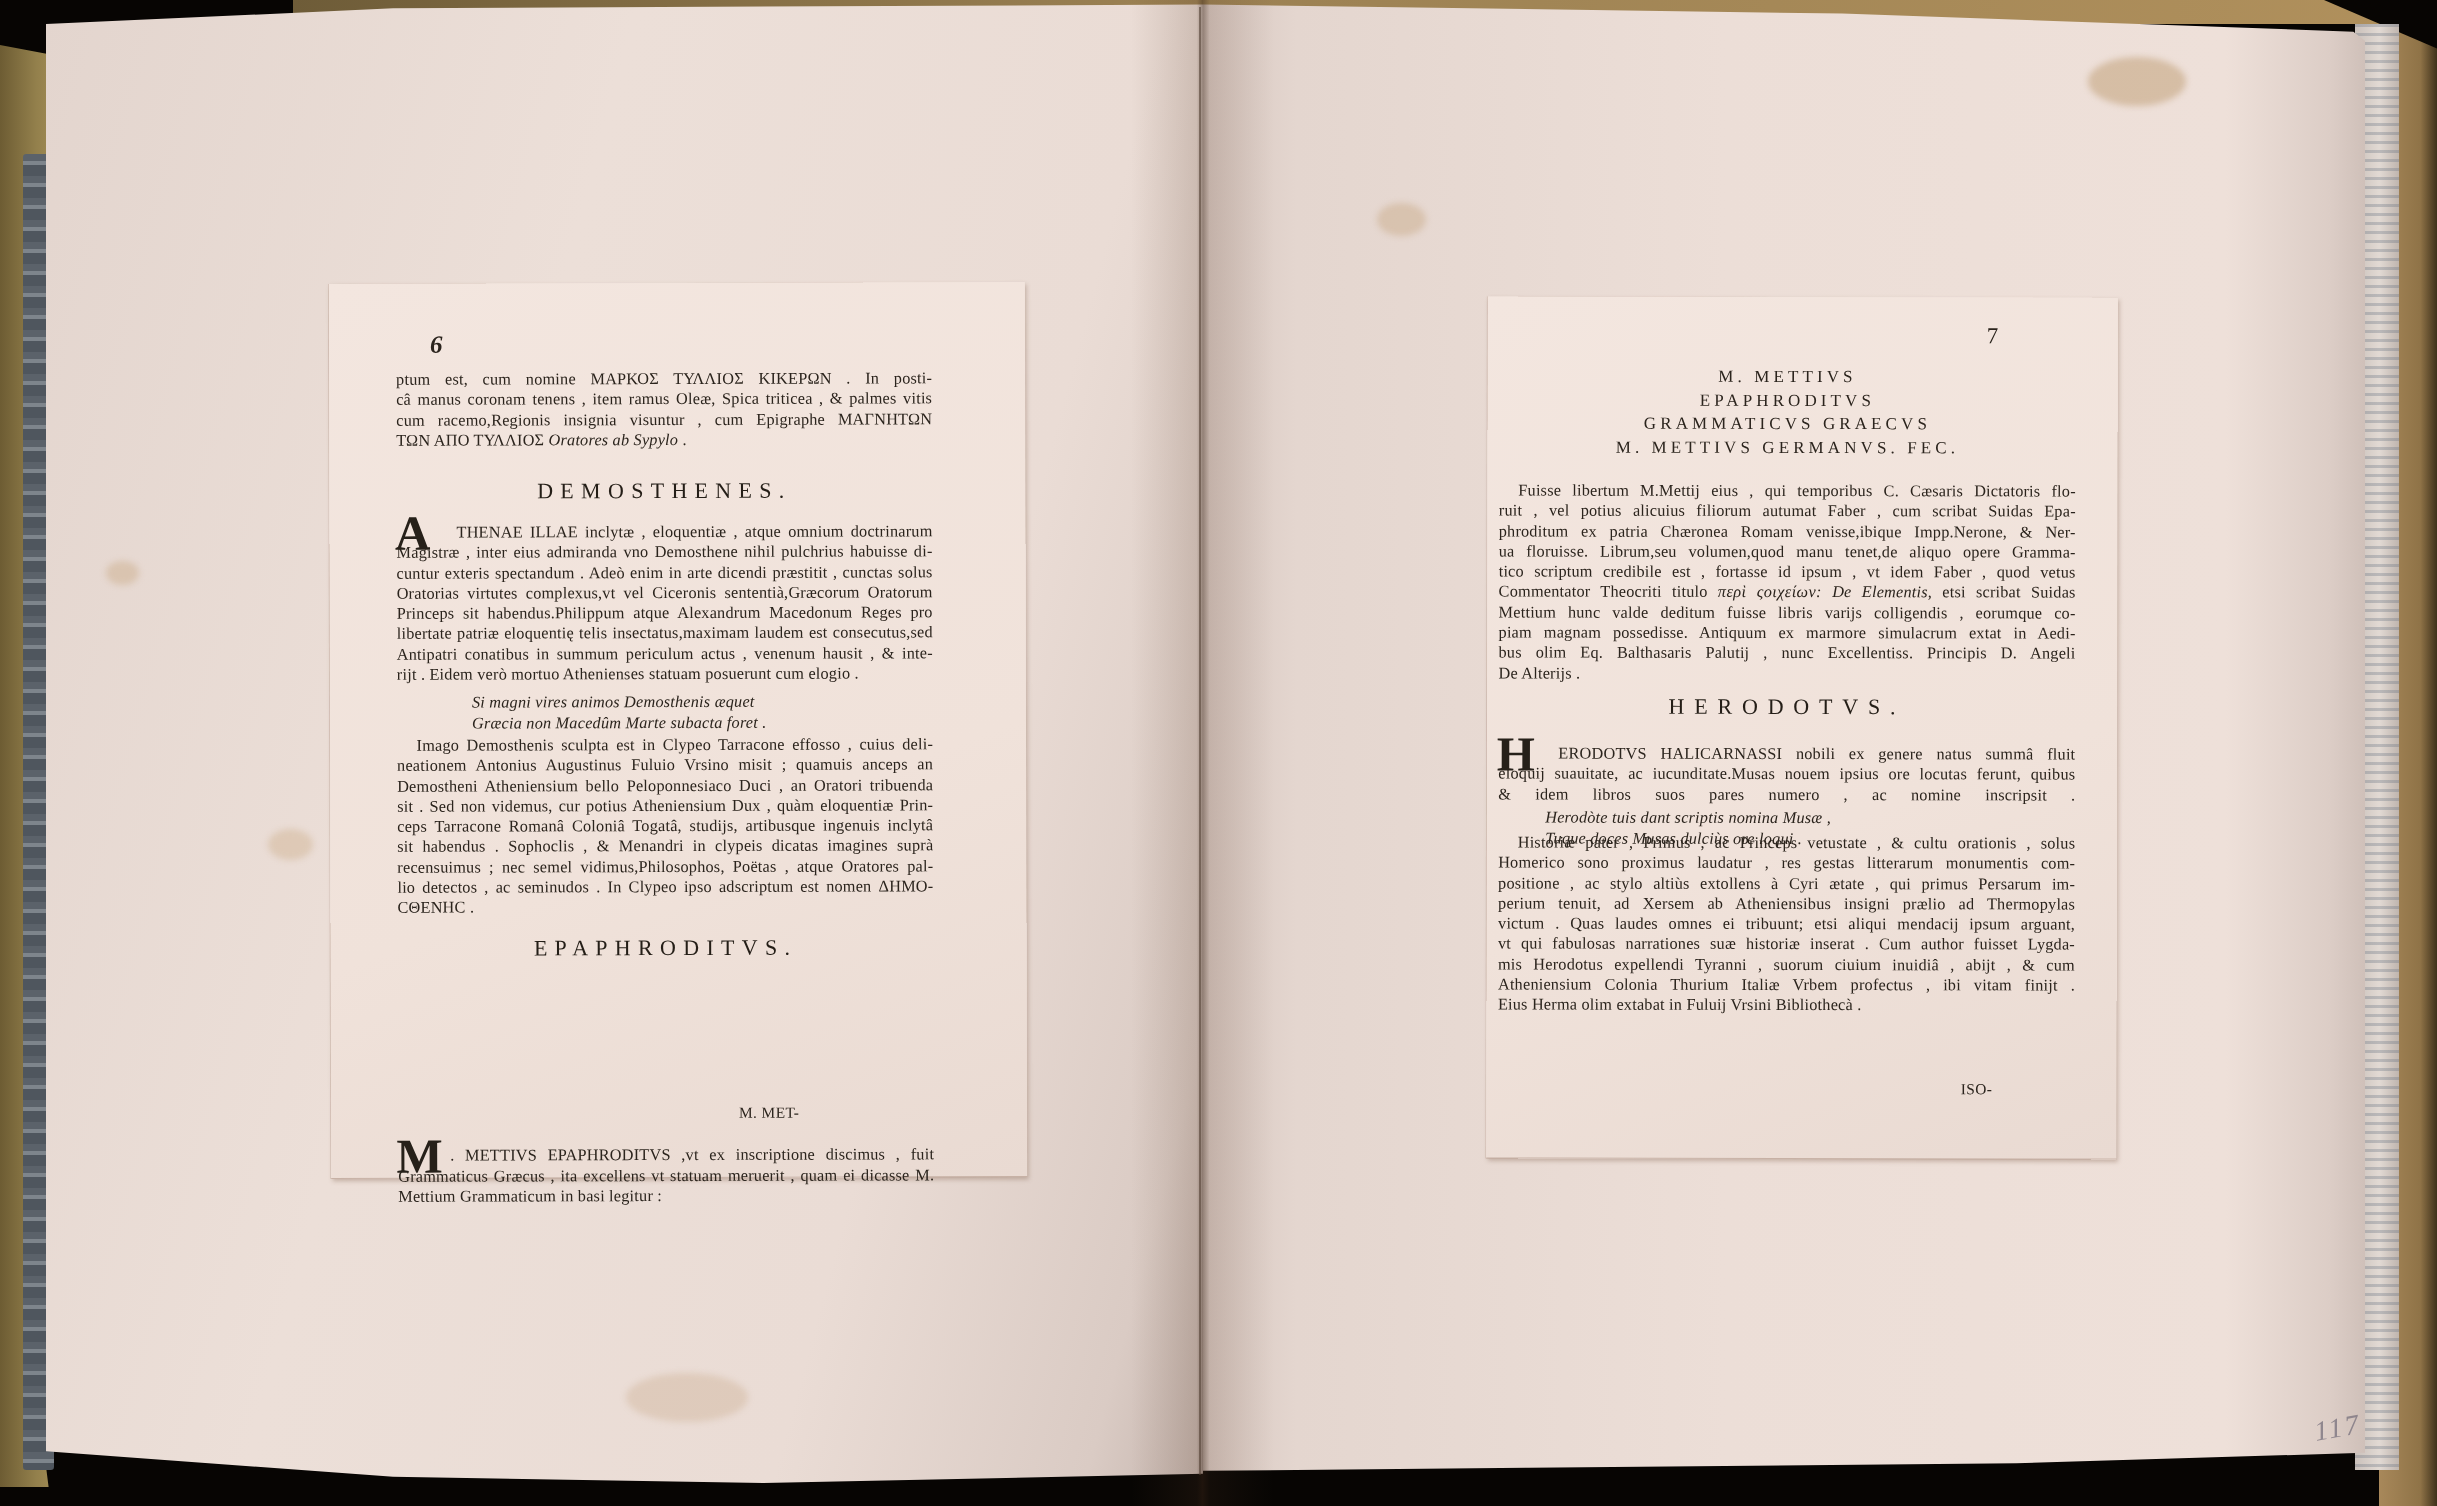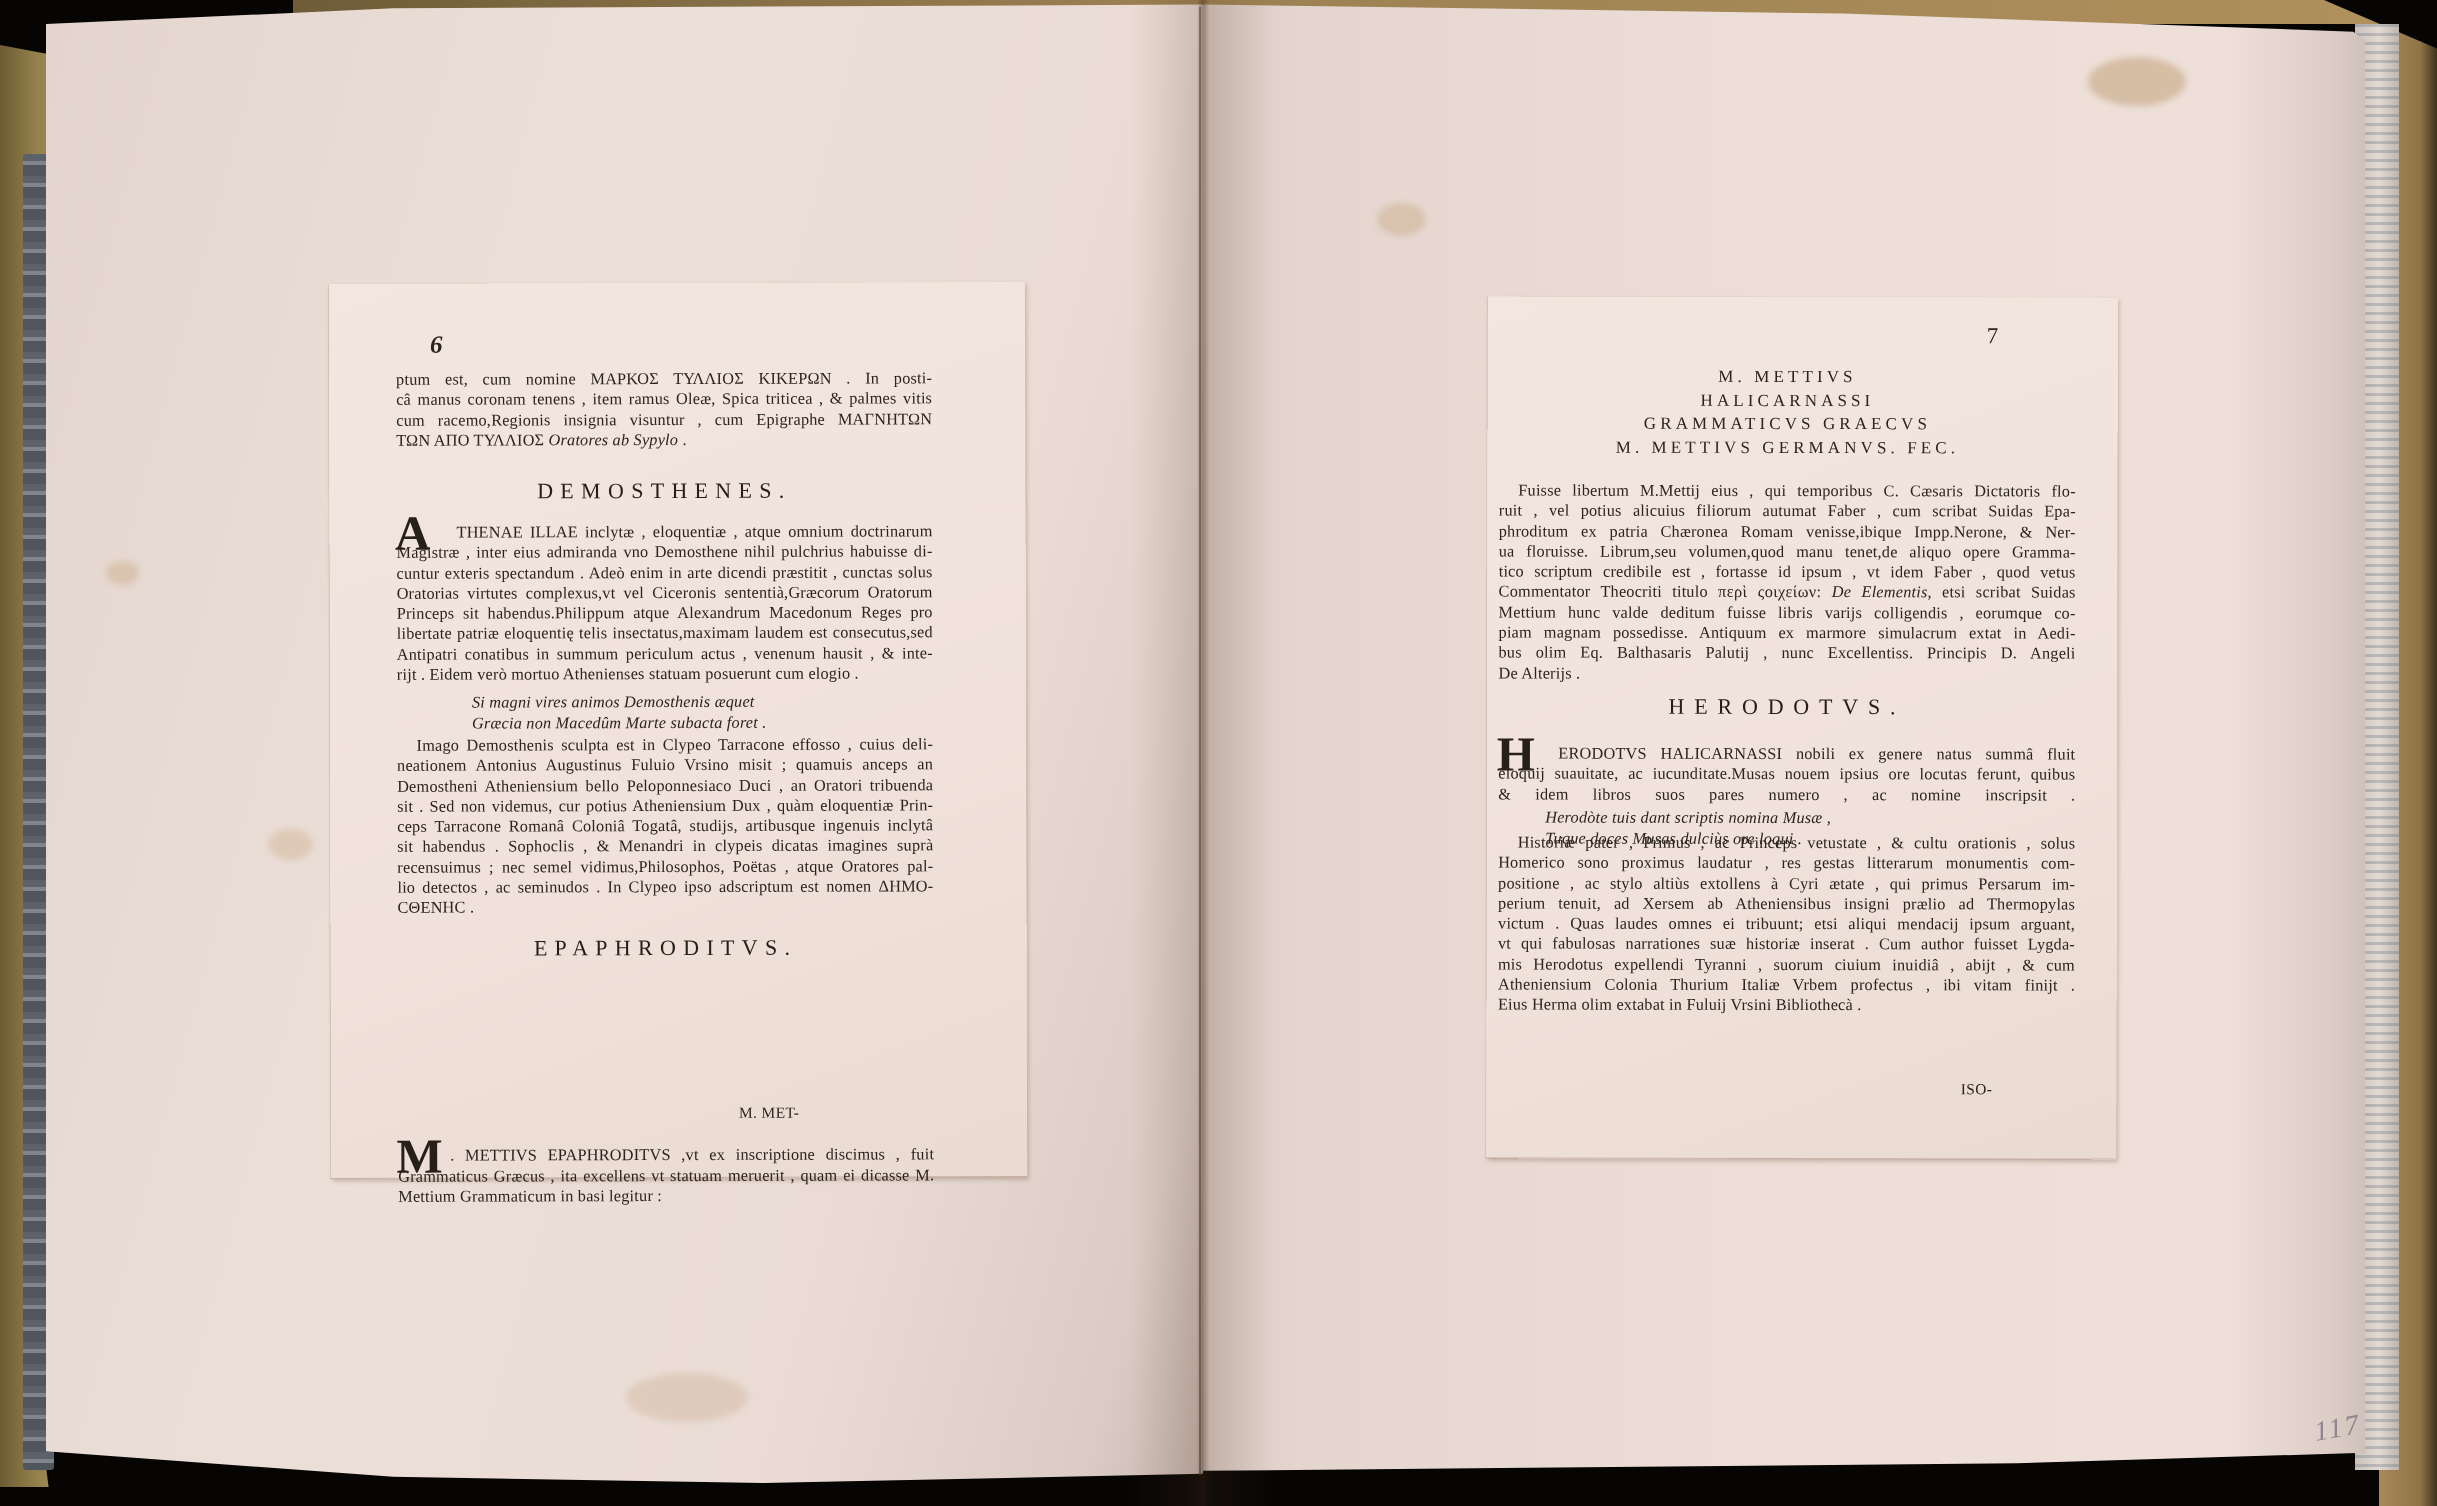--- a/index.html
+++ b/index.html
@@ -45,21 +45,21 @@
   .col-left{left:67px;top:0;width:536px;height:894px;}
   .col-right{left:11.4px;top:0;width:577px;height:861px;}
 
   
   .block{position:absolute;left:0;width:100%;}
   .line{font-size:16.3px;line-height:20.3px;letter-spacing:0.2px;white-space:normal;
         text-align:justify;text-align-last:justify;}
   .last-left .line:last-child{text-align-last:left;}
   .verse .line{font-style:italic;text-align:left;text-align-last:left;font-size:16.3px;line-height:21px;}
   .i{font-style:italic;}
-  .gk{letter-spacing:0.4px;}
+  .gk{font-style:italic;letter-spacing:0.4px;}
   .fi .line:first-child{text-indent:19.5px;}
   .dropcap-para{position:relative;}
   .dropcap{position:absolute;left:-1.6px;top:-14px;font-size:49px;line-height:49px;font-weight:bold;color:#262019;}
   .dropcap-para .line:first-child{padding-left:60px;}
   .dc-m .line:first-child{padding-left:52px;}
   .heading{position:absolute;left:0;width:100%;text-align:center;font-size:22px;
            letter-spacing:7.3px;color:#241e17;}
   .inscription{position:absolute;left:0;width:100%;text-align:center;}
   .inscription .line{font-size:17px;line-height:23.6px;letter-spacing:4.1px;
                      text-align:right;text-align-last:center;}
@@ -160,21 +160,21 @@
       <div class="catchword" style="left:341px;top:821px;">M. MET-</div>
     </div>
   </div>
 
   <div class="leaf leaf-right">
     <div class="pagenum" style="left:499px;top:26px;">7</div>
 
     <div class="col col-right">
       <div class="inscription" style="top:68px;">
           <div class="line">M. METTIVS</div>
-          <div class="line">HALICARNASSI</div>
+          <div class="line">EPAPHRODITVS</div>
           <div class="line">GRAMMATICVS GRAECVS</div>
           <div class="line">M. METTIVS GERMANVS. FEC.</div>
         </div>
 
       <div class="block fi last-left" style="top:184px;">
           <div class="line">Fuisse libertum M.Mettij eius , qui temporibus C. Cæsaris Dictatoris flo-</div>
           <div class="line">ruit , vel potius alicuius filiorum autumat Faber , cum scribat Suidas Epa-</div>
           <div class="line">phroditum ex patria Chæronea Romam venisse,ibique Impp.Nerone, &amp; Ner-</div>
           <div class="line">ua floruisse. Librum,seu volumen,quod manu tenet,de aliquo opere Gramma-</div>
           <div class="line">tico scriptum credibile est , fortasse id ipsum , vt idem Faber , quod vetus</div>

